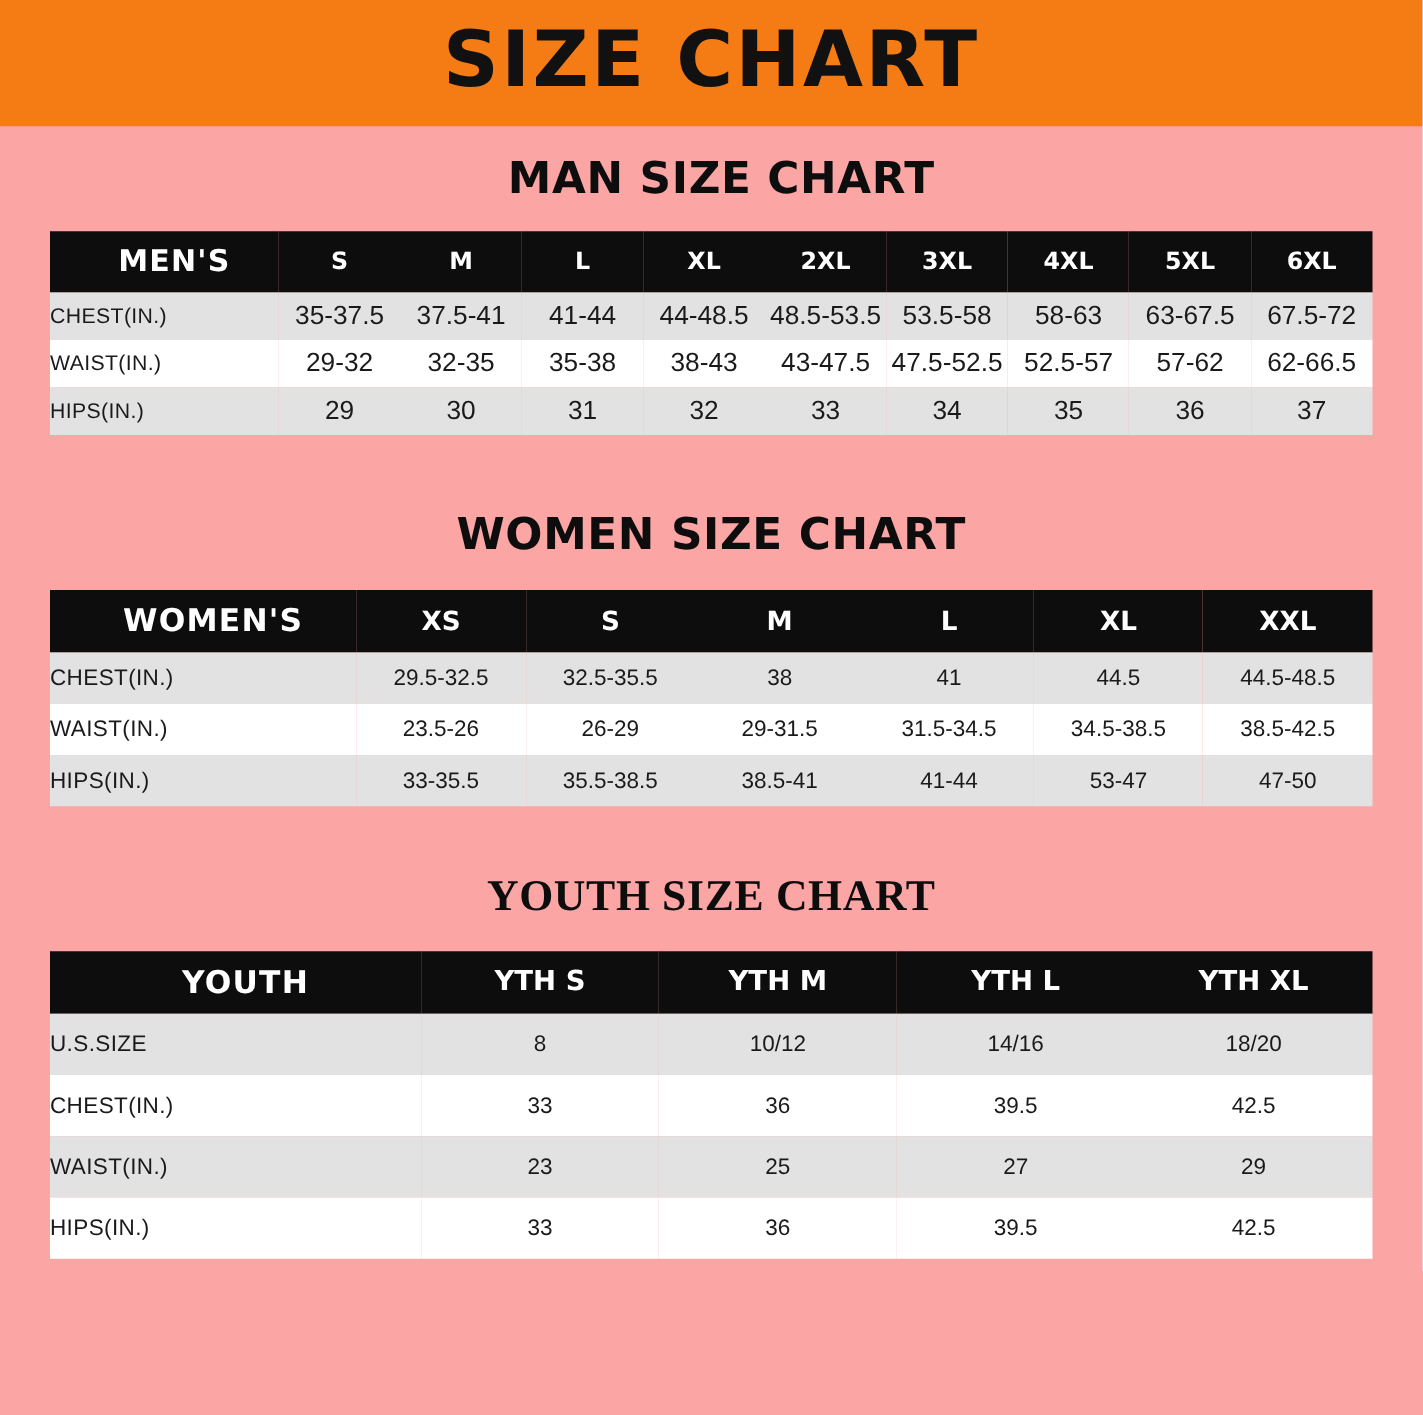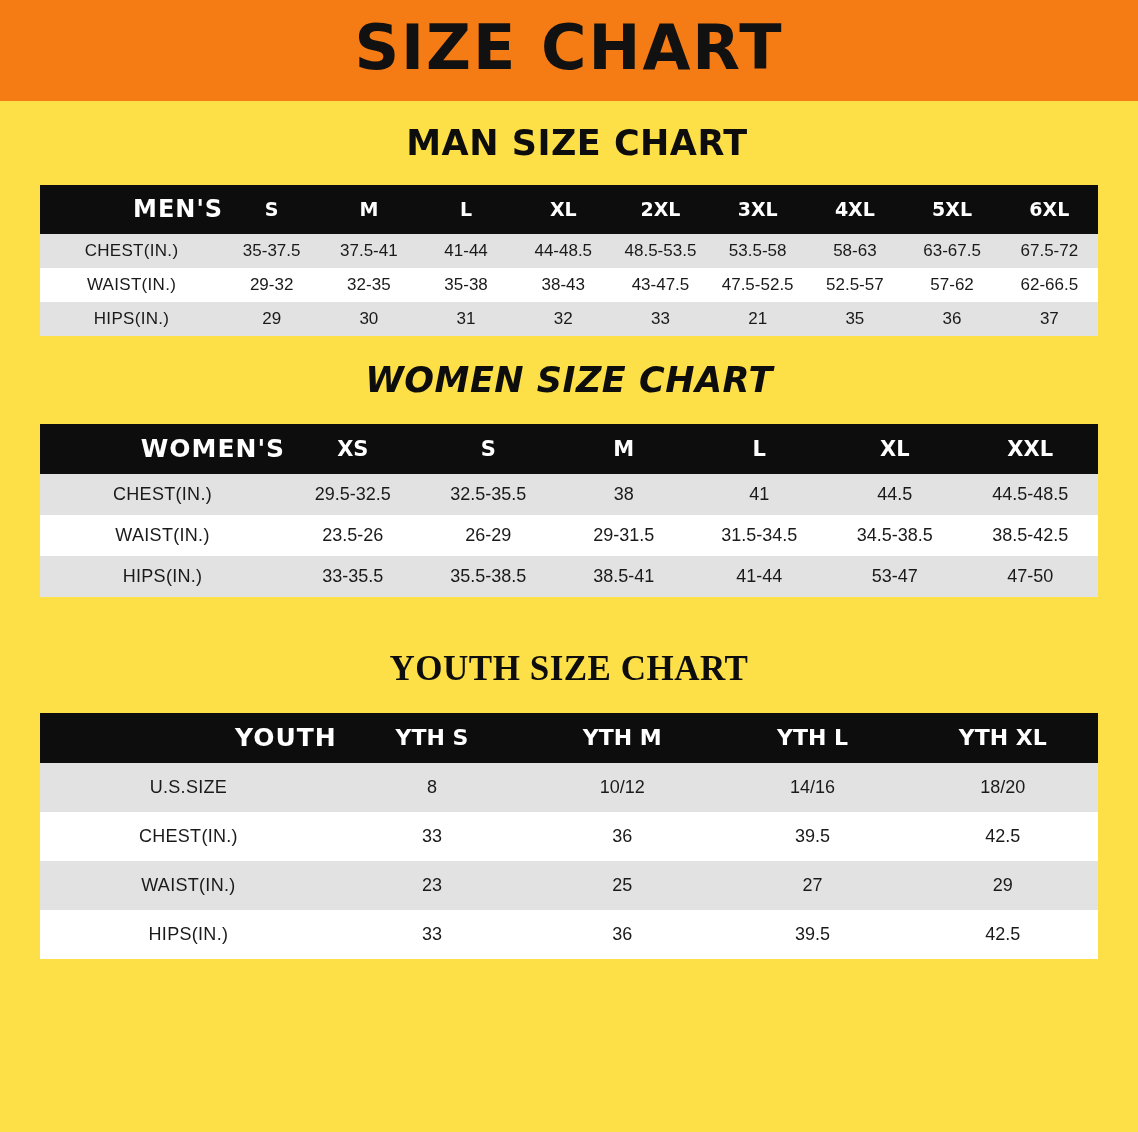--- a/index.html
+++ b/index.html
@@ -11,21 +11,21 @@
     height: 1132px;
     background: #ffffff;
     font-family: "Liberation Sans", sans-serif;
     color: #111111;
     overflow: hidden;
   }
   .page {
     width: 1138px;
     height: 1132px;
     position: relative;
-    background: #fde047;
+    background: #fca5a5;
     box-sizing: border-box;
   }
   .banner {
     width: 100%;
     height: 101px;
     background: #f57c14;
     display: flex;
     align-items: center;
     justify-content: center;
   }
@@ -40,21 +40,21 @@
   }
   .section-title {
     text-align: center;
     font-family: "DejaVu Sans", sans-serif;
     font-weight: bold;
     font-size: 35px;
     letter-spacing: 0.5px;
     color: #0d0d0d;
   }
   .title-man { margin-top: 22px; margin-bottom: 22px; padding-left: 16px; }
-  .title-women { margin-top: 24px; margin-bottom: 24px; font-style: italic; }
+  .title-women { margin-top: 60px; margin-bottom: 24px; }
   .title-youth { margin-top: 52px; margin-bottom: 24px; font-family: Liberation Serif, serif; }
 
   .table-wrap {
     width: 1058px;
     margin: 0 auto;
   }
   table {
     width: 100%;
     border-collapse: collapse;
     table-layout: fixed;
@@ -63,40 +63,40 @@
     background: #0d0d0d;
     color: #ffffff;
   }
   thead th {
     font-family: "DejaVu Sans", sans-serif;
     font-weight: bold;
     padding: 10px 0 11px 0;
     text-align: center;
   }
   thead th.rowlabel {
-    text-align: right;
+    text-align: center;
     padding-left: 16px;
     letter-spacing: 1px;
   }
   tbody td {
     text-align: center;
     padding: 7px 0;
     color: #1a1a1a;
   }
   tbody td.rowlabel {
-    text-align: center;
+    text-align: left;
     letter-spacing: 0.3px;
   }
   tbody tr.odd { background: #e2e2e2; }
   tbody tr.even { background: #ffffff; }
 
   
   #men-table thead th { font-size: 19px; }
   #men-table thead th.rowlabel { font-size: 24px; }
-  #men-table tbody td { font-size: 17px; }
+  #men-table tbody td { font-size: 21px; }
   #men-table tbody td.rowlabel { font-size: 17px; }
 
   
   #women-table thead th { font-size: 21px; margin-top: 31px; }
   #women-table thead th.rowlabel { font-size: 25px; }
   #women-table tbody td { font-size: 18px; padding: 10px 0; }
   #women-table tbody td.rowlabel { font-size: 18px; }
 
   
   #youth-table thead th { font-size: 22px; }
@@ -166,21 +166,21 @@
           <td>57-62</td>
           <td>62-66.5</td>
         </tr>
         <tr class="odd">
           <td class="rowlabel">HIPS(IN.)</td>
           <td>29</td>
           <td>30</td>
           <td>31</td>
           <td>32</td>
           <td>33</td>
-          <td>21</td>
+          <td>34</td>
           <td>35</td>
           <td>36</td>
           <td>37</td>
         </tr>
       </tbody>
     </table>
   </div>
 
   <div class="section-title title-women">WOMEN SIZE CHART</div>
 

